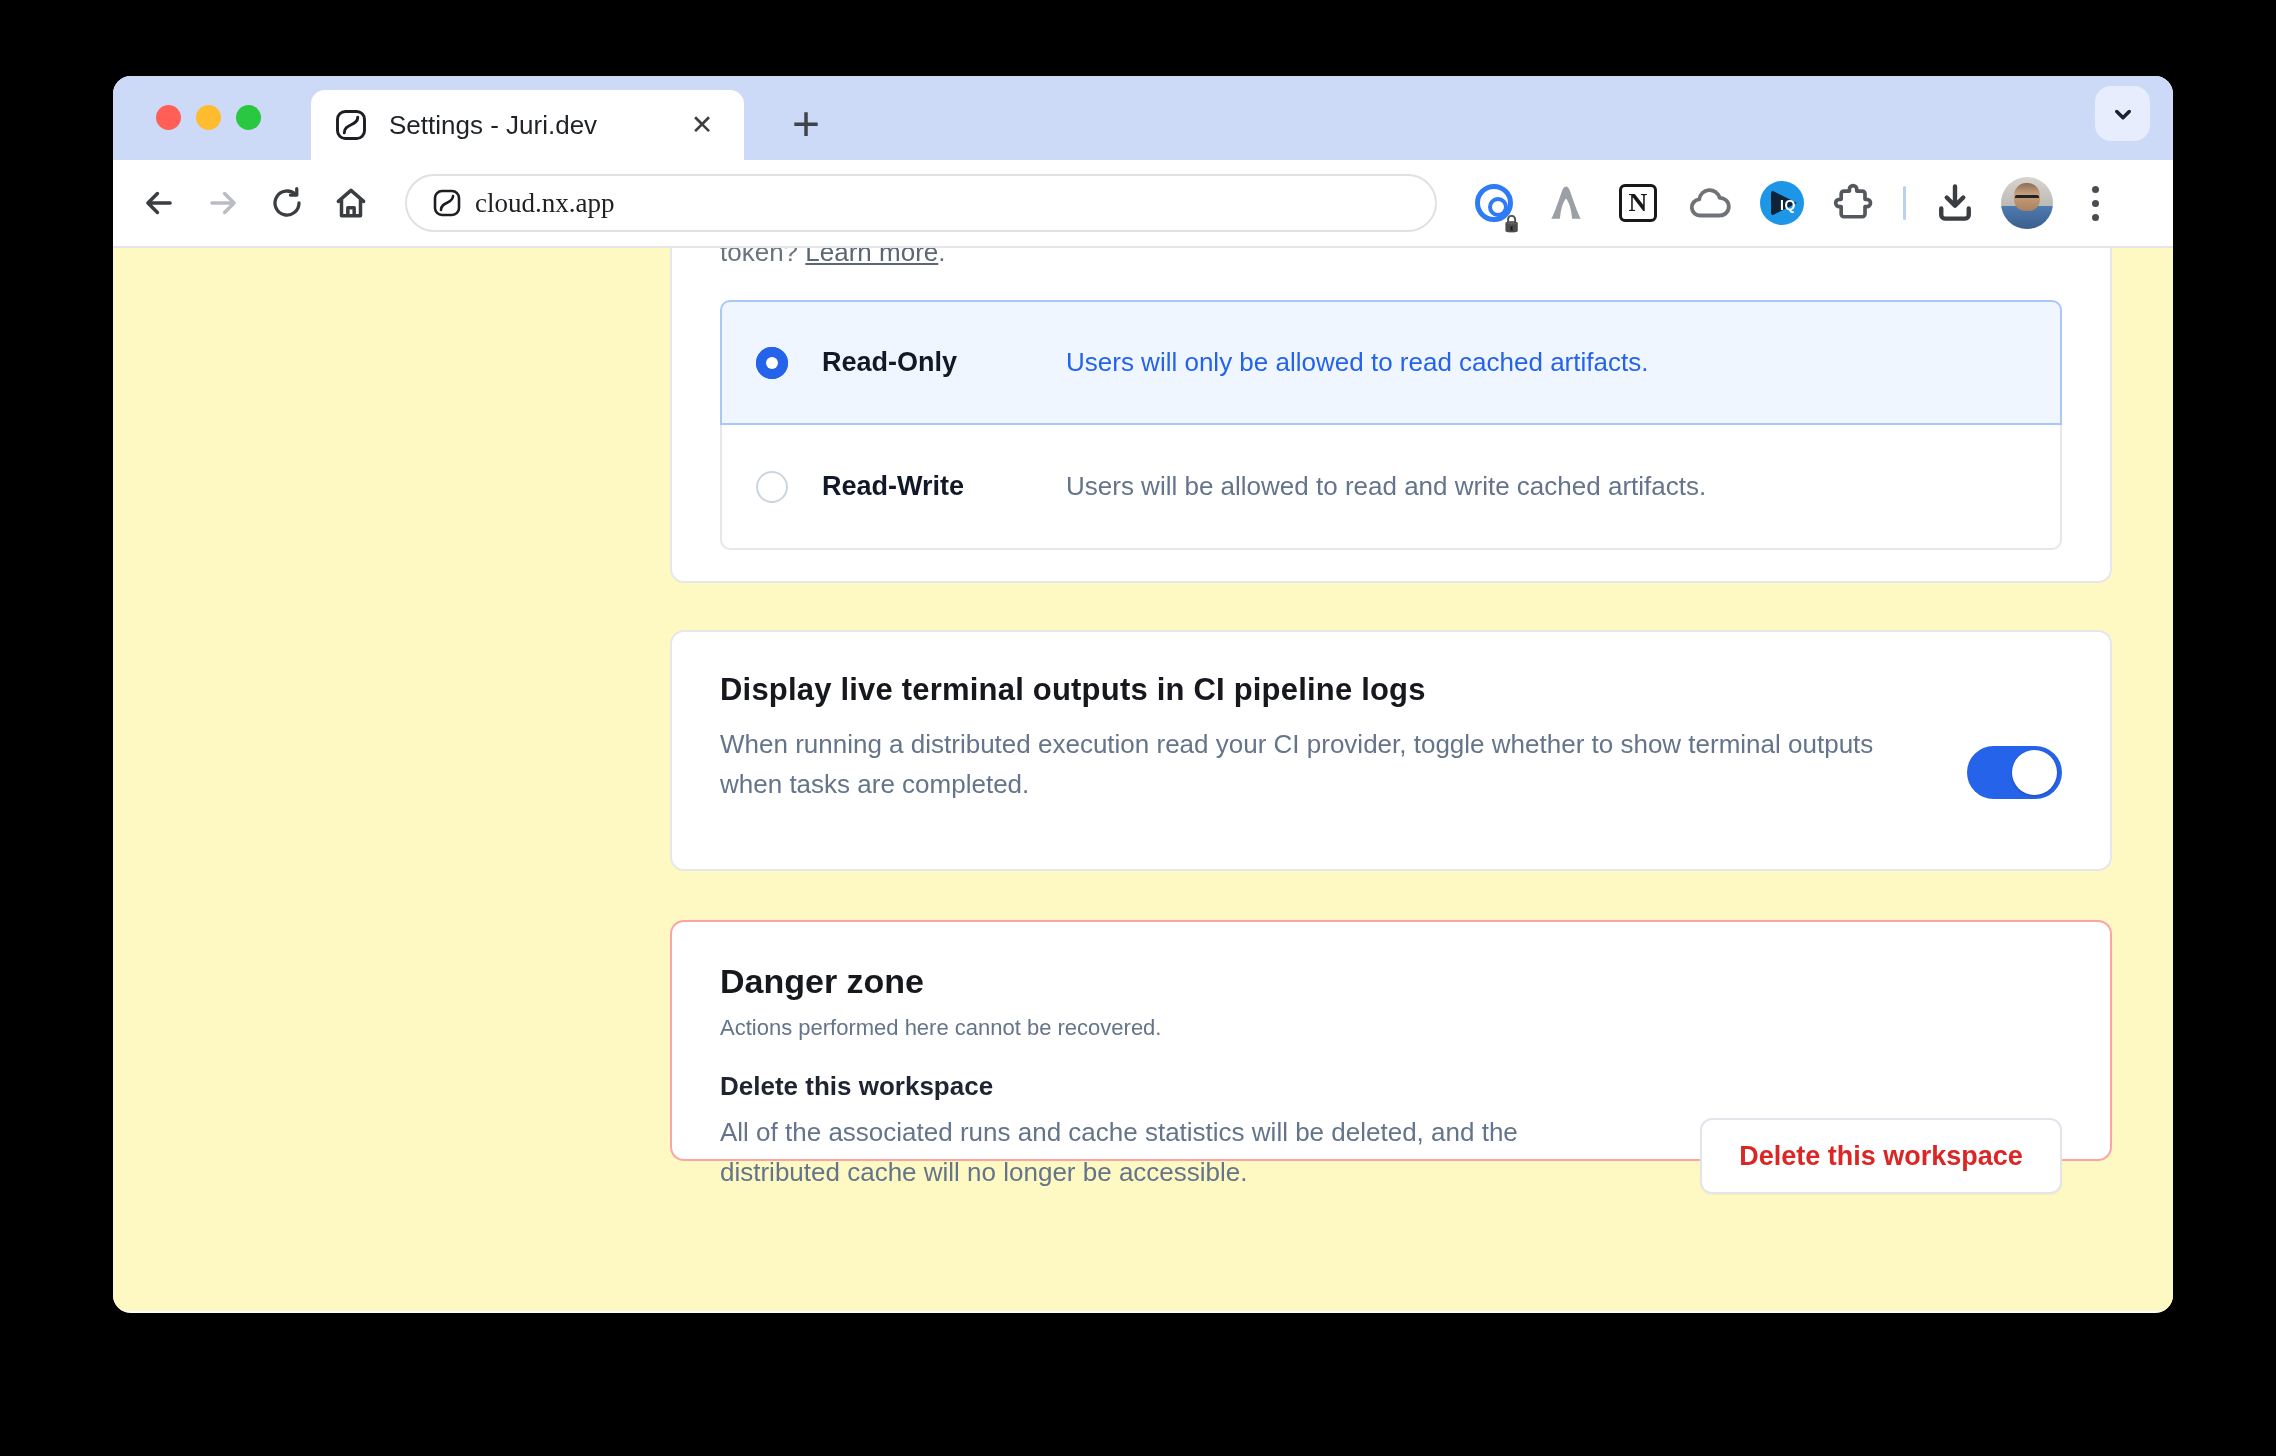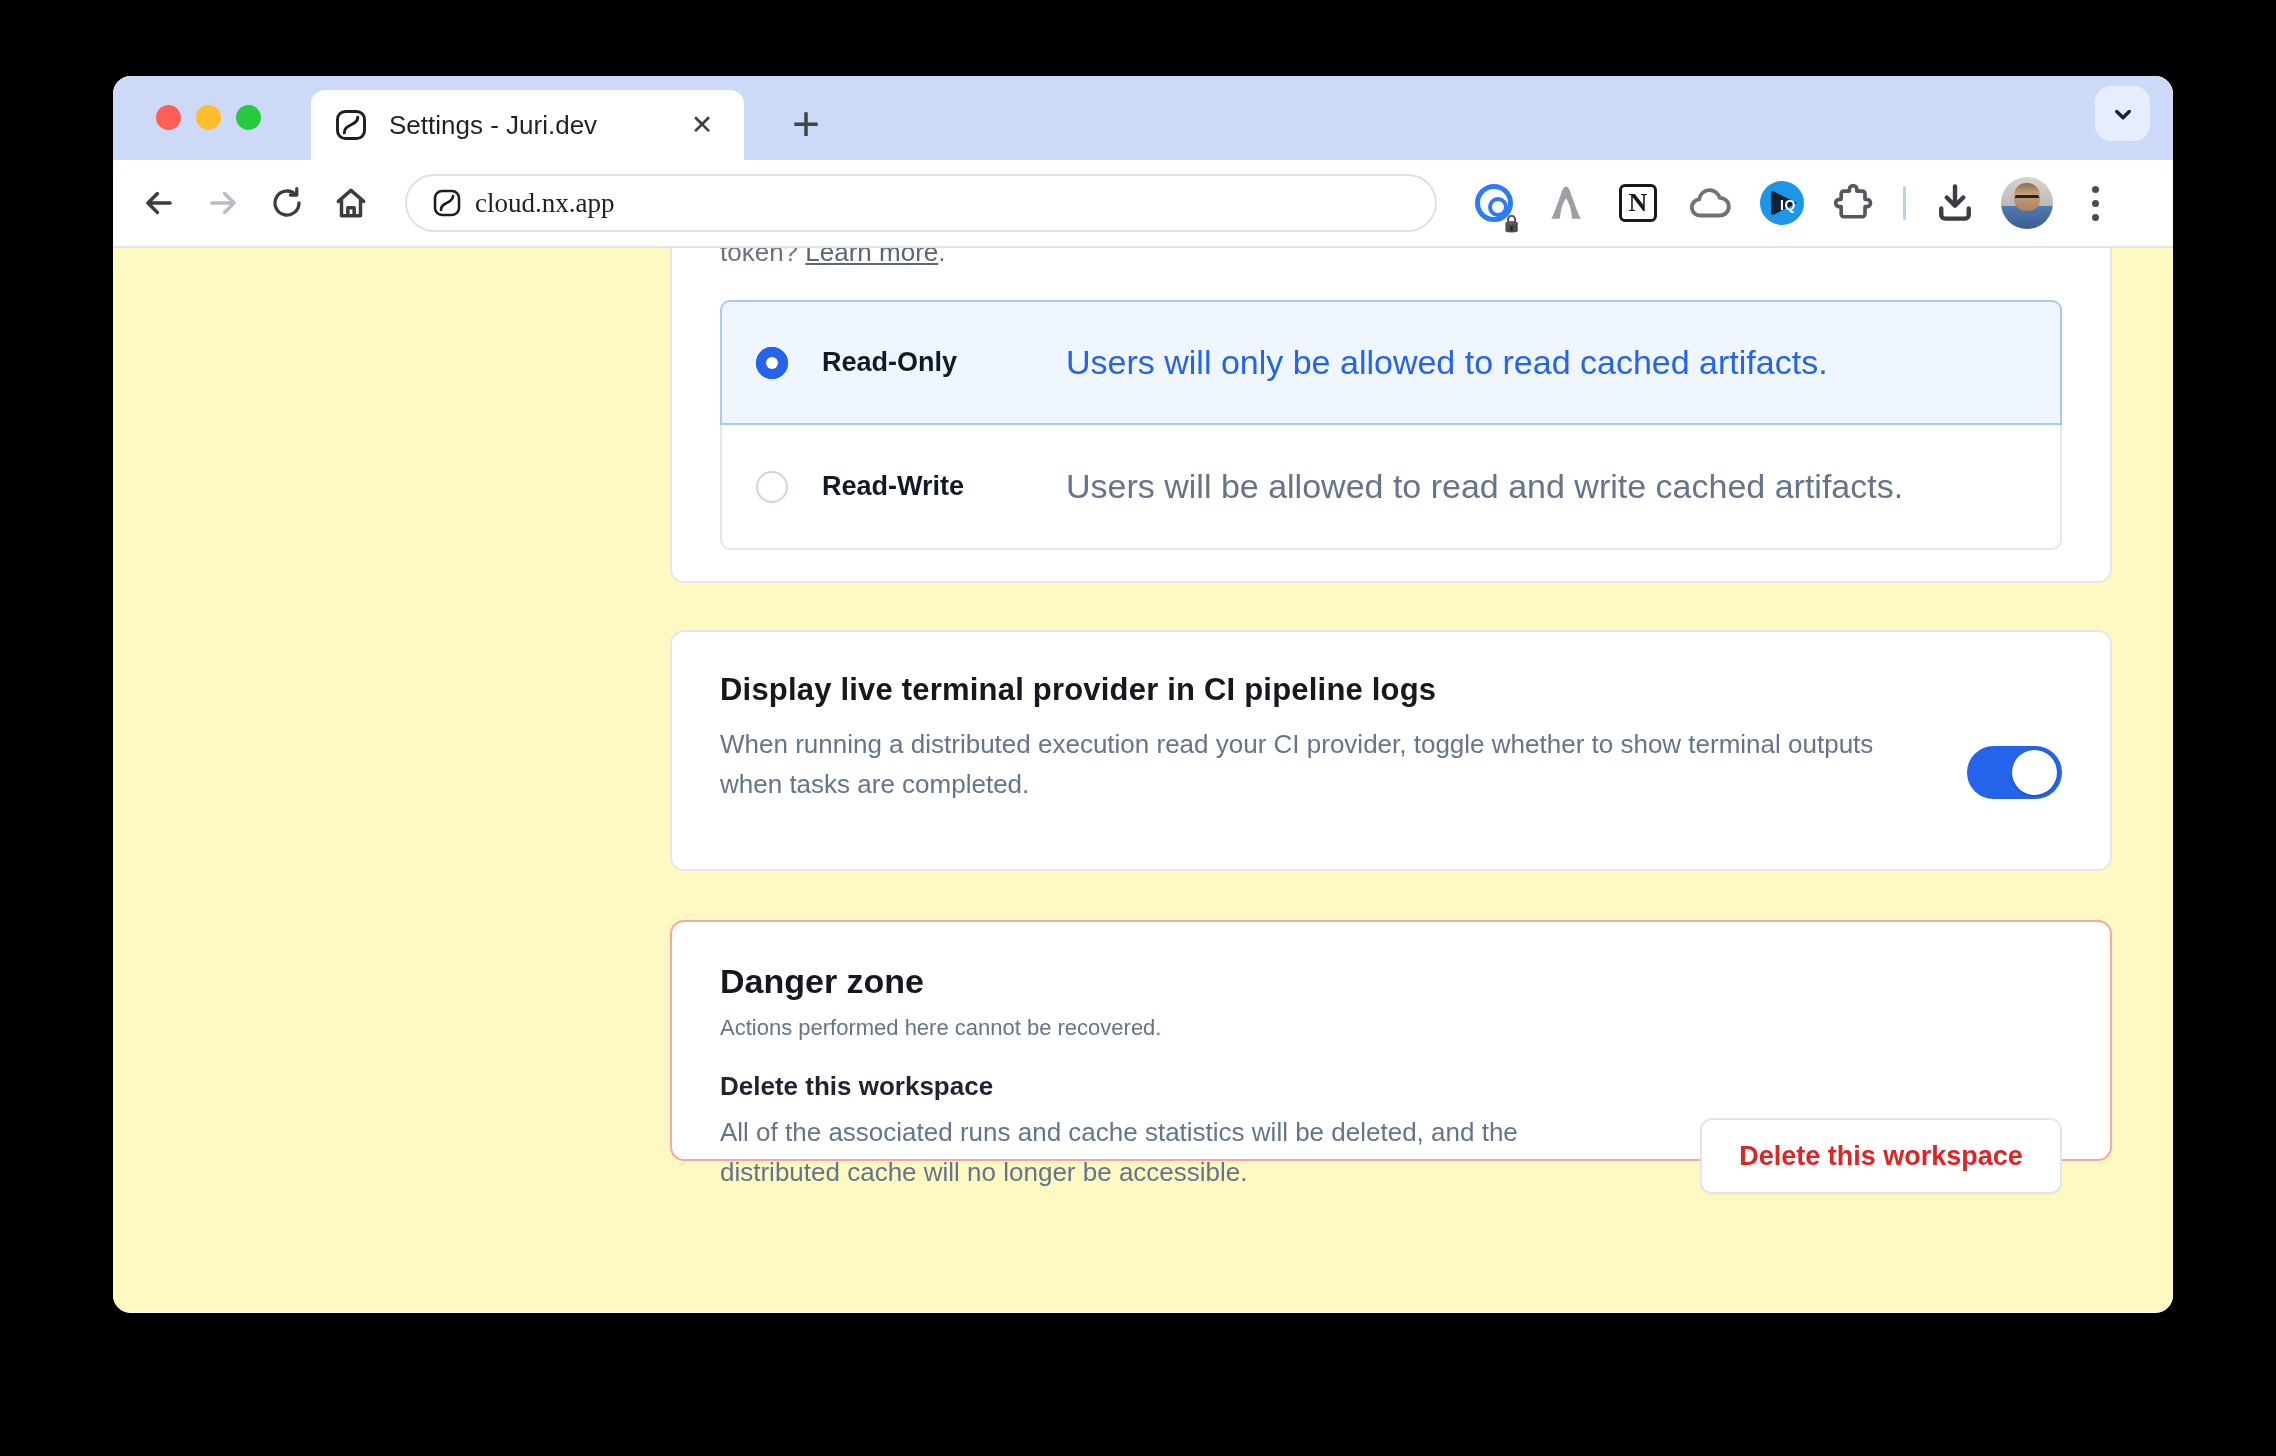--- a/index.html
+++ b/index.html
@@ -102,21 +102,21 @@
   .clipped-line a{color:#5b6775; text-decoration:underline; cursor:pointer;}
   .access-table{margin-top:28px;}
   .access-row{display:flex; align-items:center; height:125px; padding:0 34px; border:2px solid var(--card-border); background:#fff;}
   .access-row.selected{background:var(--row-bg); border-color:var(--row-border); border-radius:10px 10px 0 0;}
   .access-row.unselected{border-top:none; border-radius:0 0 10px 10px;}
   .radio{width:32px;height:32px;border-radius:50%;flex:0 0 auto;}
   .radio.on{background:var(--accent); box-shadow:inset 0 0 0 10px var(--accent); position:relative;}
   .radio.on::after{content:"";position:absolute;left:10px;top:10px;width:12px;height:12px;background:#fff;border-radius:50%;}
   .radio.off{border:2px solid #cbd5e1; background:#fff;}
   .access-label{margin-left:34px; width:244px; font-size:27px; font-weight:700; color:var(--ink);}
-  .access-desc{font-size:34px;}
+  .access-desc{font-size:26px;}
   .access-row.selected .access-desc{color:var(--accent);}
   .access-row.unselected .access-desc{color:var(--muted);}
   
   .card-terminal{top:382px; height:241px; padding:40px 48px;}
   .card-title{font-size:31px; font-weight:700; color:#16181d; letter-spacing:.2px;}
   .card-desc{margin-top:16px; font-size:26px; color:var(--muted); line-height:40px; max-width:1210px;}
   .toggle{
     position:absolute; right:48px; top:114px; width:95px; height:53px;
     background:var(--accent); border-radius:27px;
   }
@@ -260,21 +260,21 @@
         </div>
         <div class="access-row unselected">
           <span class="radio off"></span>
           <span class="access-label">Read-Write</span>
           <span class="access-desc">Users will be allowed to read and write cached artifacts.</span>
         </div>
       </div>
     </section>
 
     <section class="card card-terminal">
-      <h2 class="card-title">Display live terminal provider in CI pipeline logs</h2>
+      <h2 class="card-title">Display live terminal outputs in CI pipeline logs</h2>
       <p class="card-desc">When running a distributed execution read your CI provider, toggle whether to show terminal outputs when tasks are completed.</p>
       <div class="toggle" aria-checked="true">
         <span class="knob"></span>
       </div>
     </section>
 
     <section class="card card-danger">
       <h2 class="danger-title">Danger zone</h2>
       <p class="danger-subtitle">Actions performed here cannot be recovered.</p>
       <p class="danger-item-title">Delete this workspace</p>

